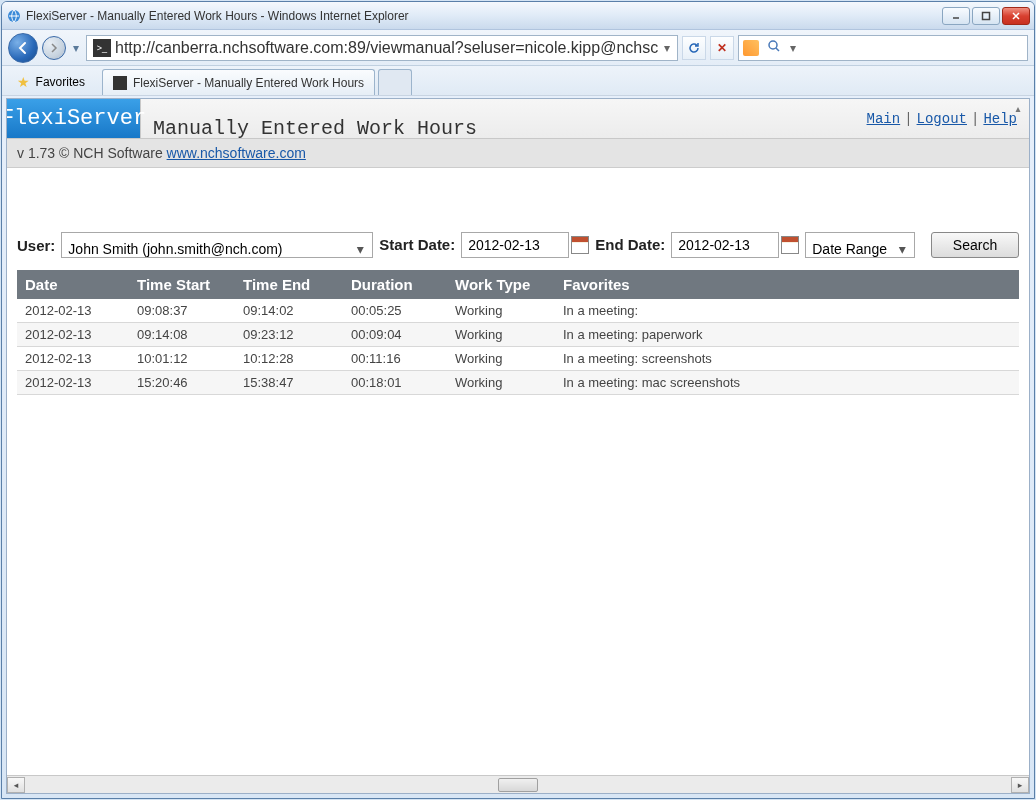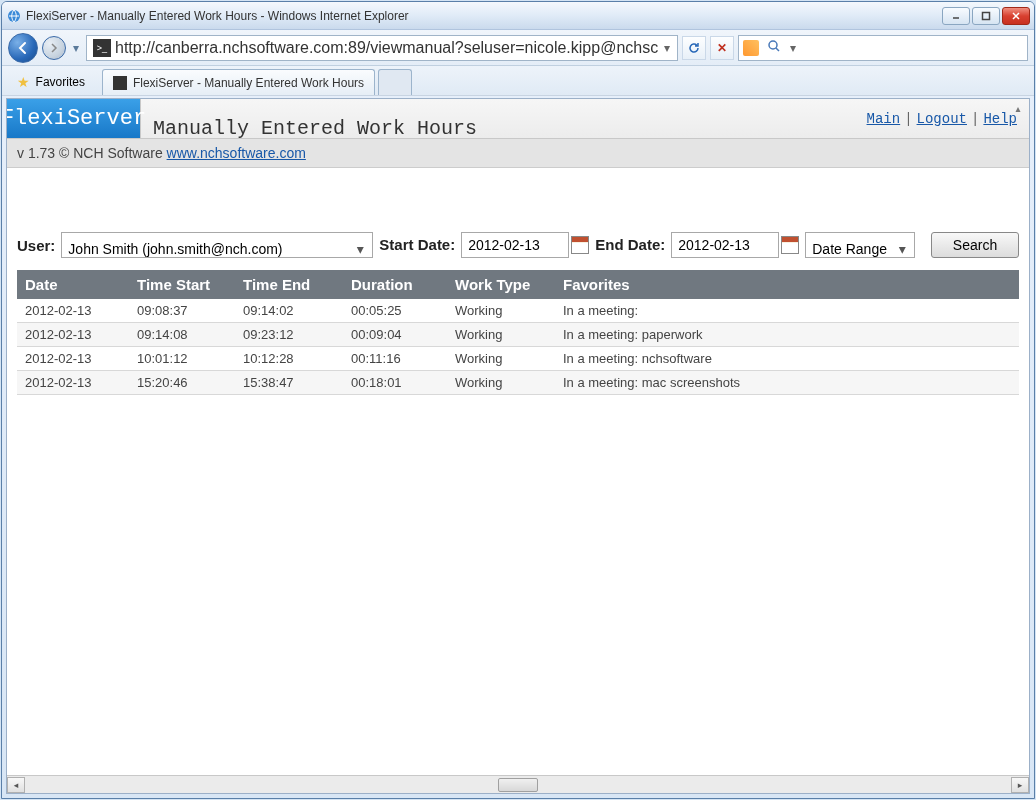--- a/index.html
+++ b/index.html
@@ -459,21 +459,21 @@
               <td>00:09:04</td>
               <td>Working</td>
               <td>In a meeting: paperwork</td>
             </tr>
             <tr>
               <td>2012-02-13</td>
               <td>10:01:12</td>
               <td>10:12:28</td>
               <td>00:11:16</td>
               <td>Working</td>
-              <td>In a meeting: nchsoftware</td>
+              <td>In a meeting: screenshots</td>
             </tr>
             <tr>
               <td>2012-02-13</td>
               <td>15:20:46</td>
               <td>15:38:47</td>
               <td>00:18:01</td>
               <td>Working</td>
               <td>In a meeting: mac screenshots</td>
             </tr>
           </tbody>

